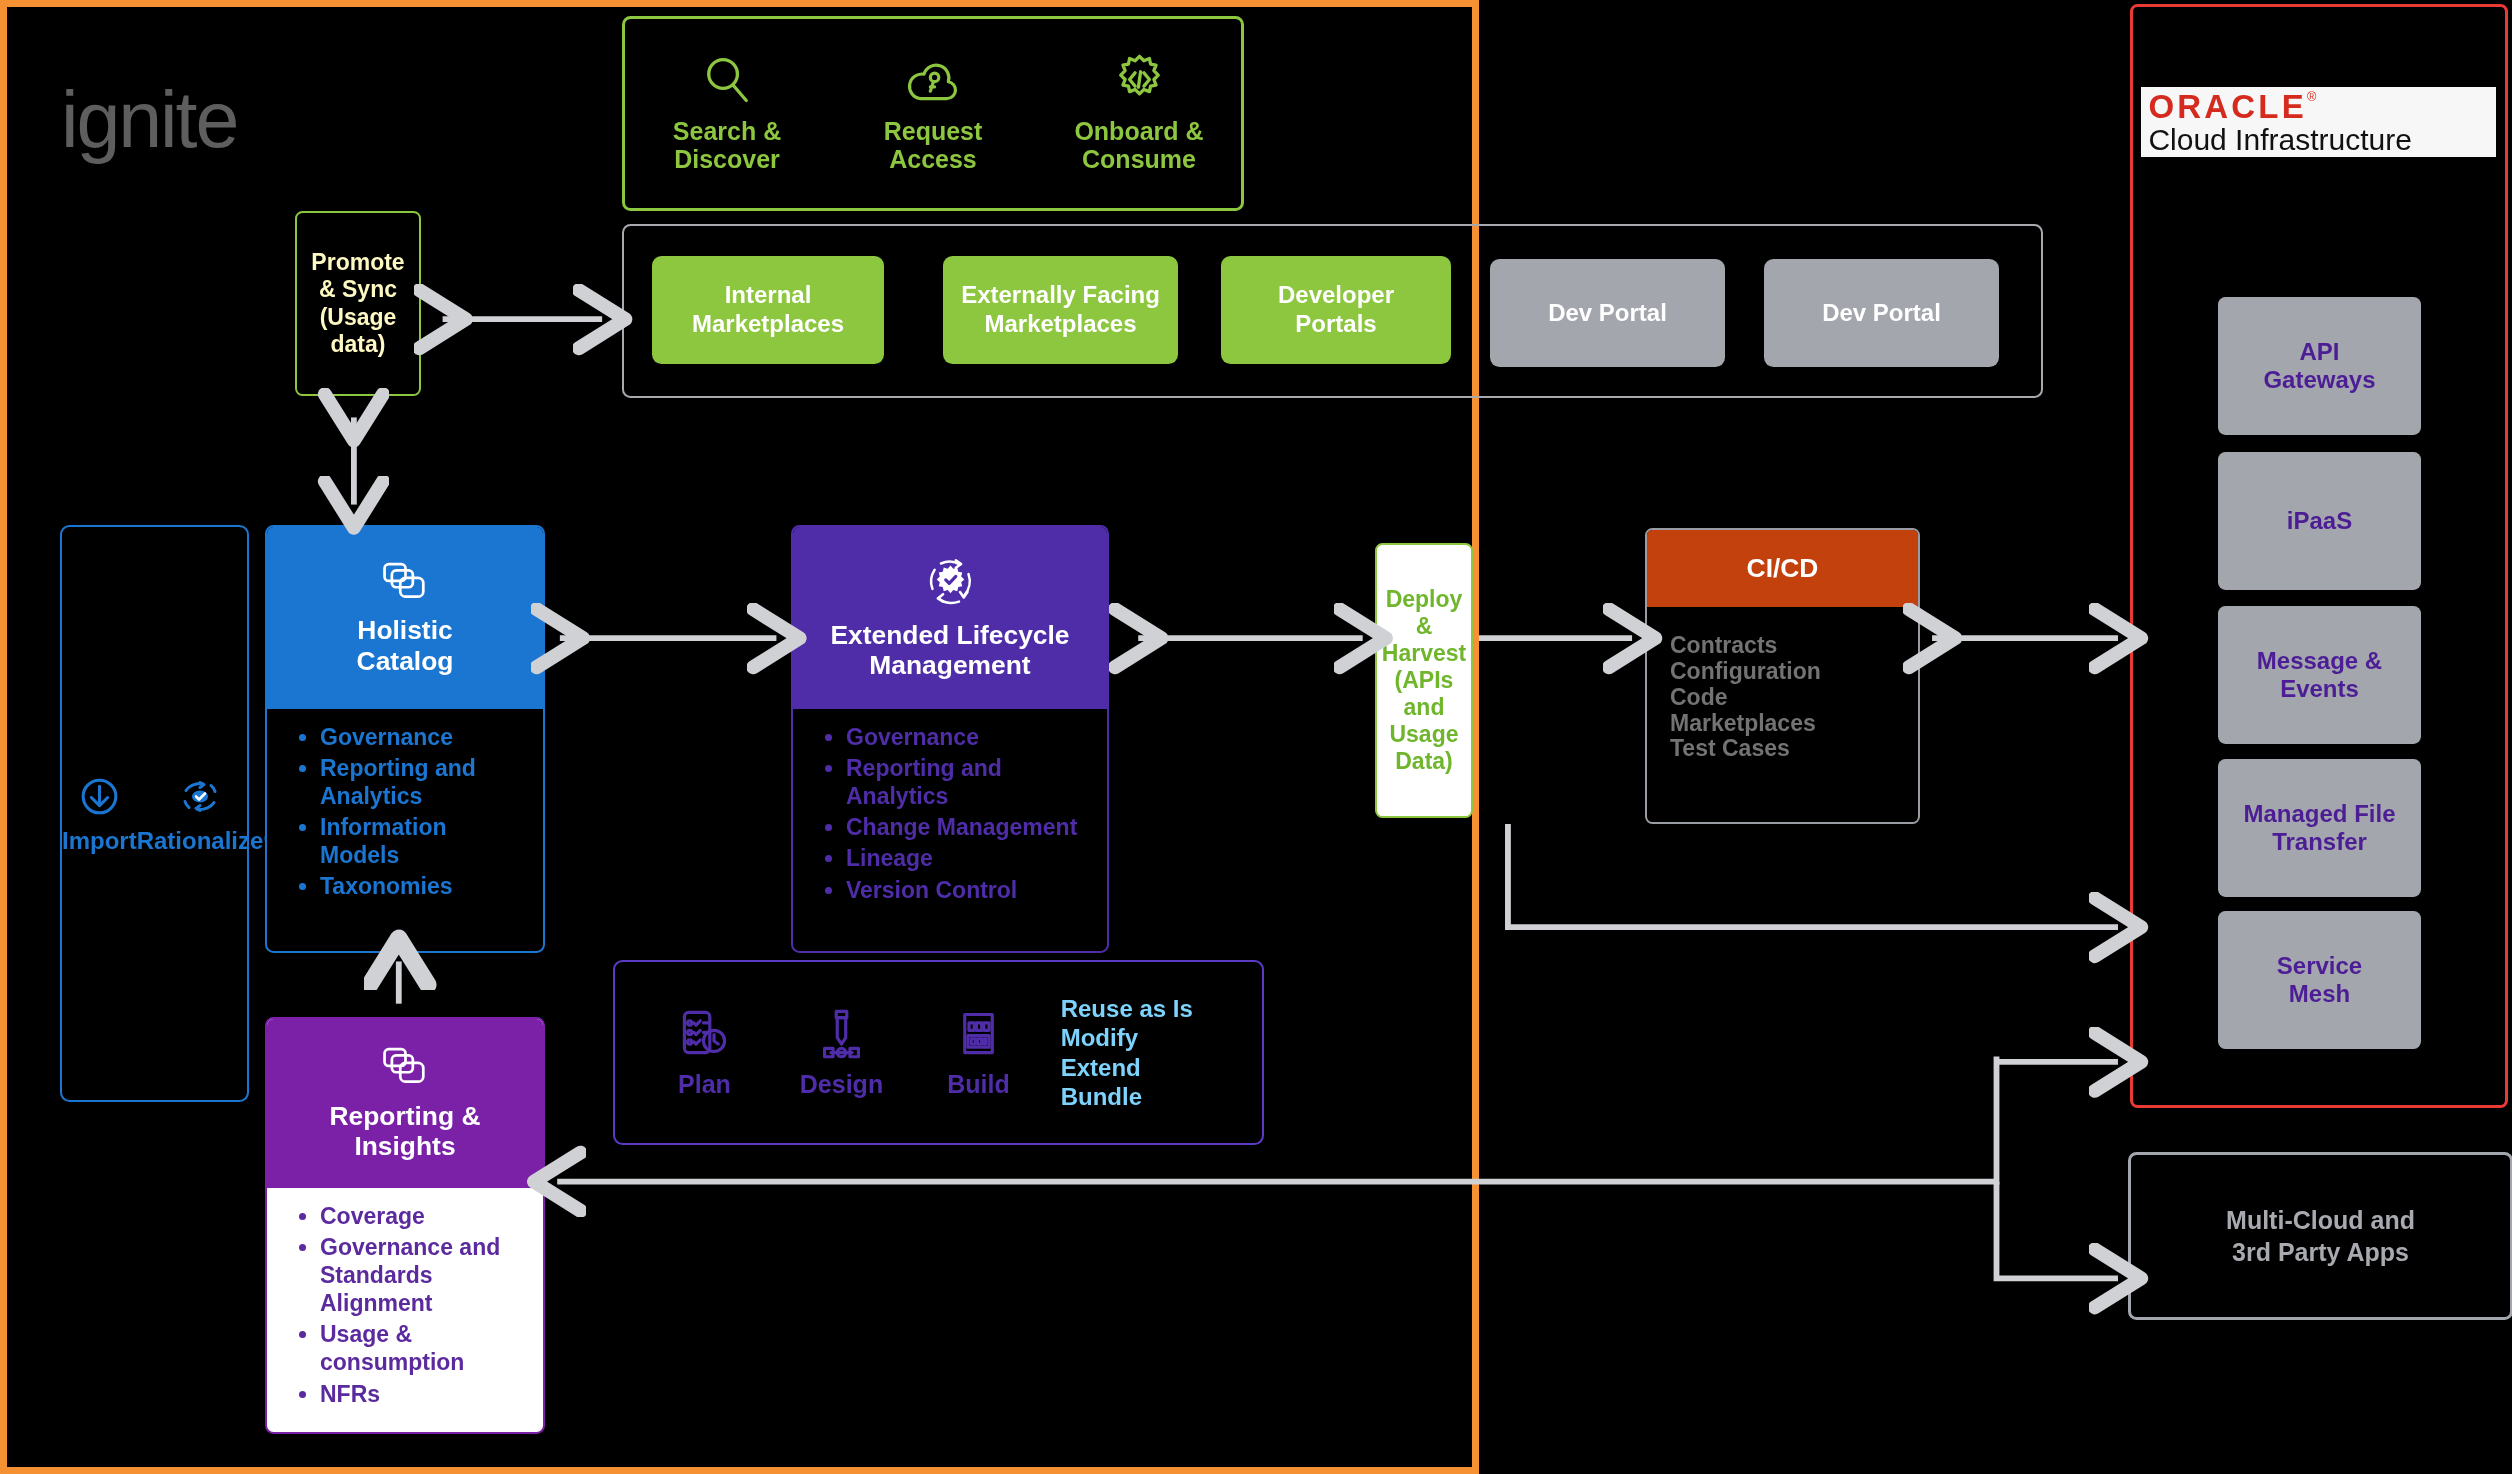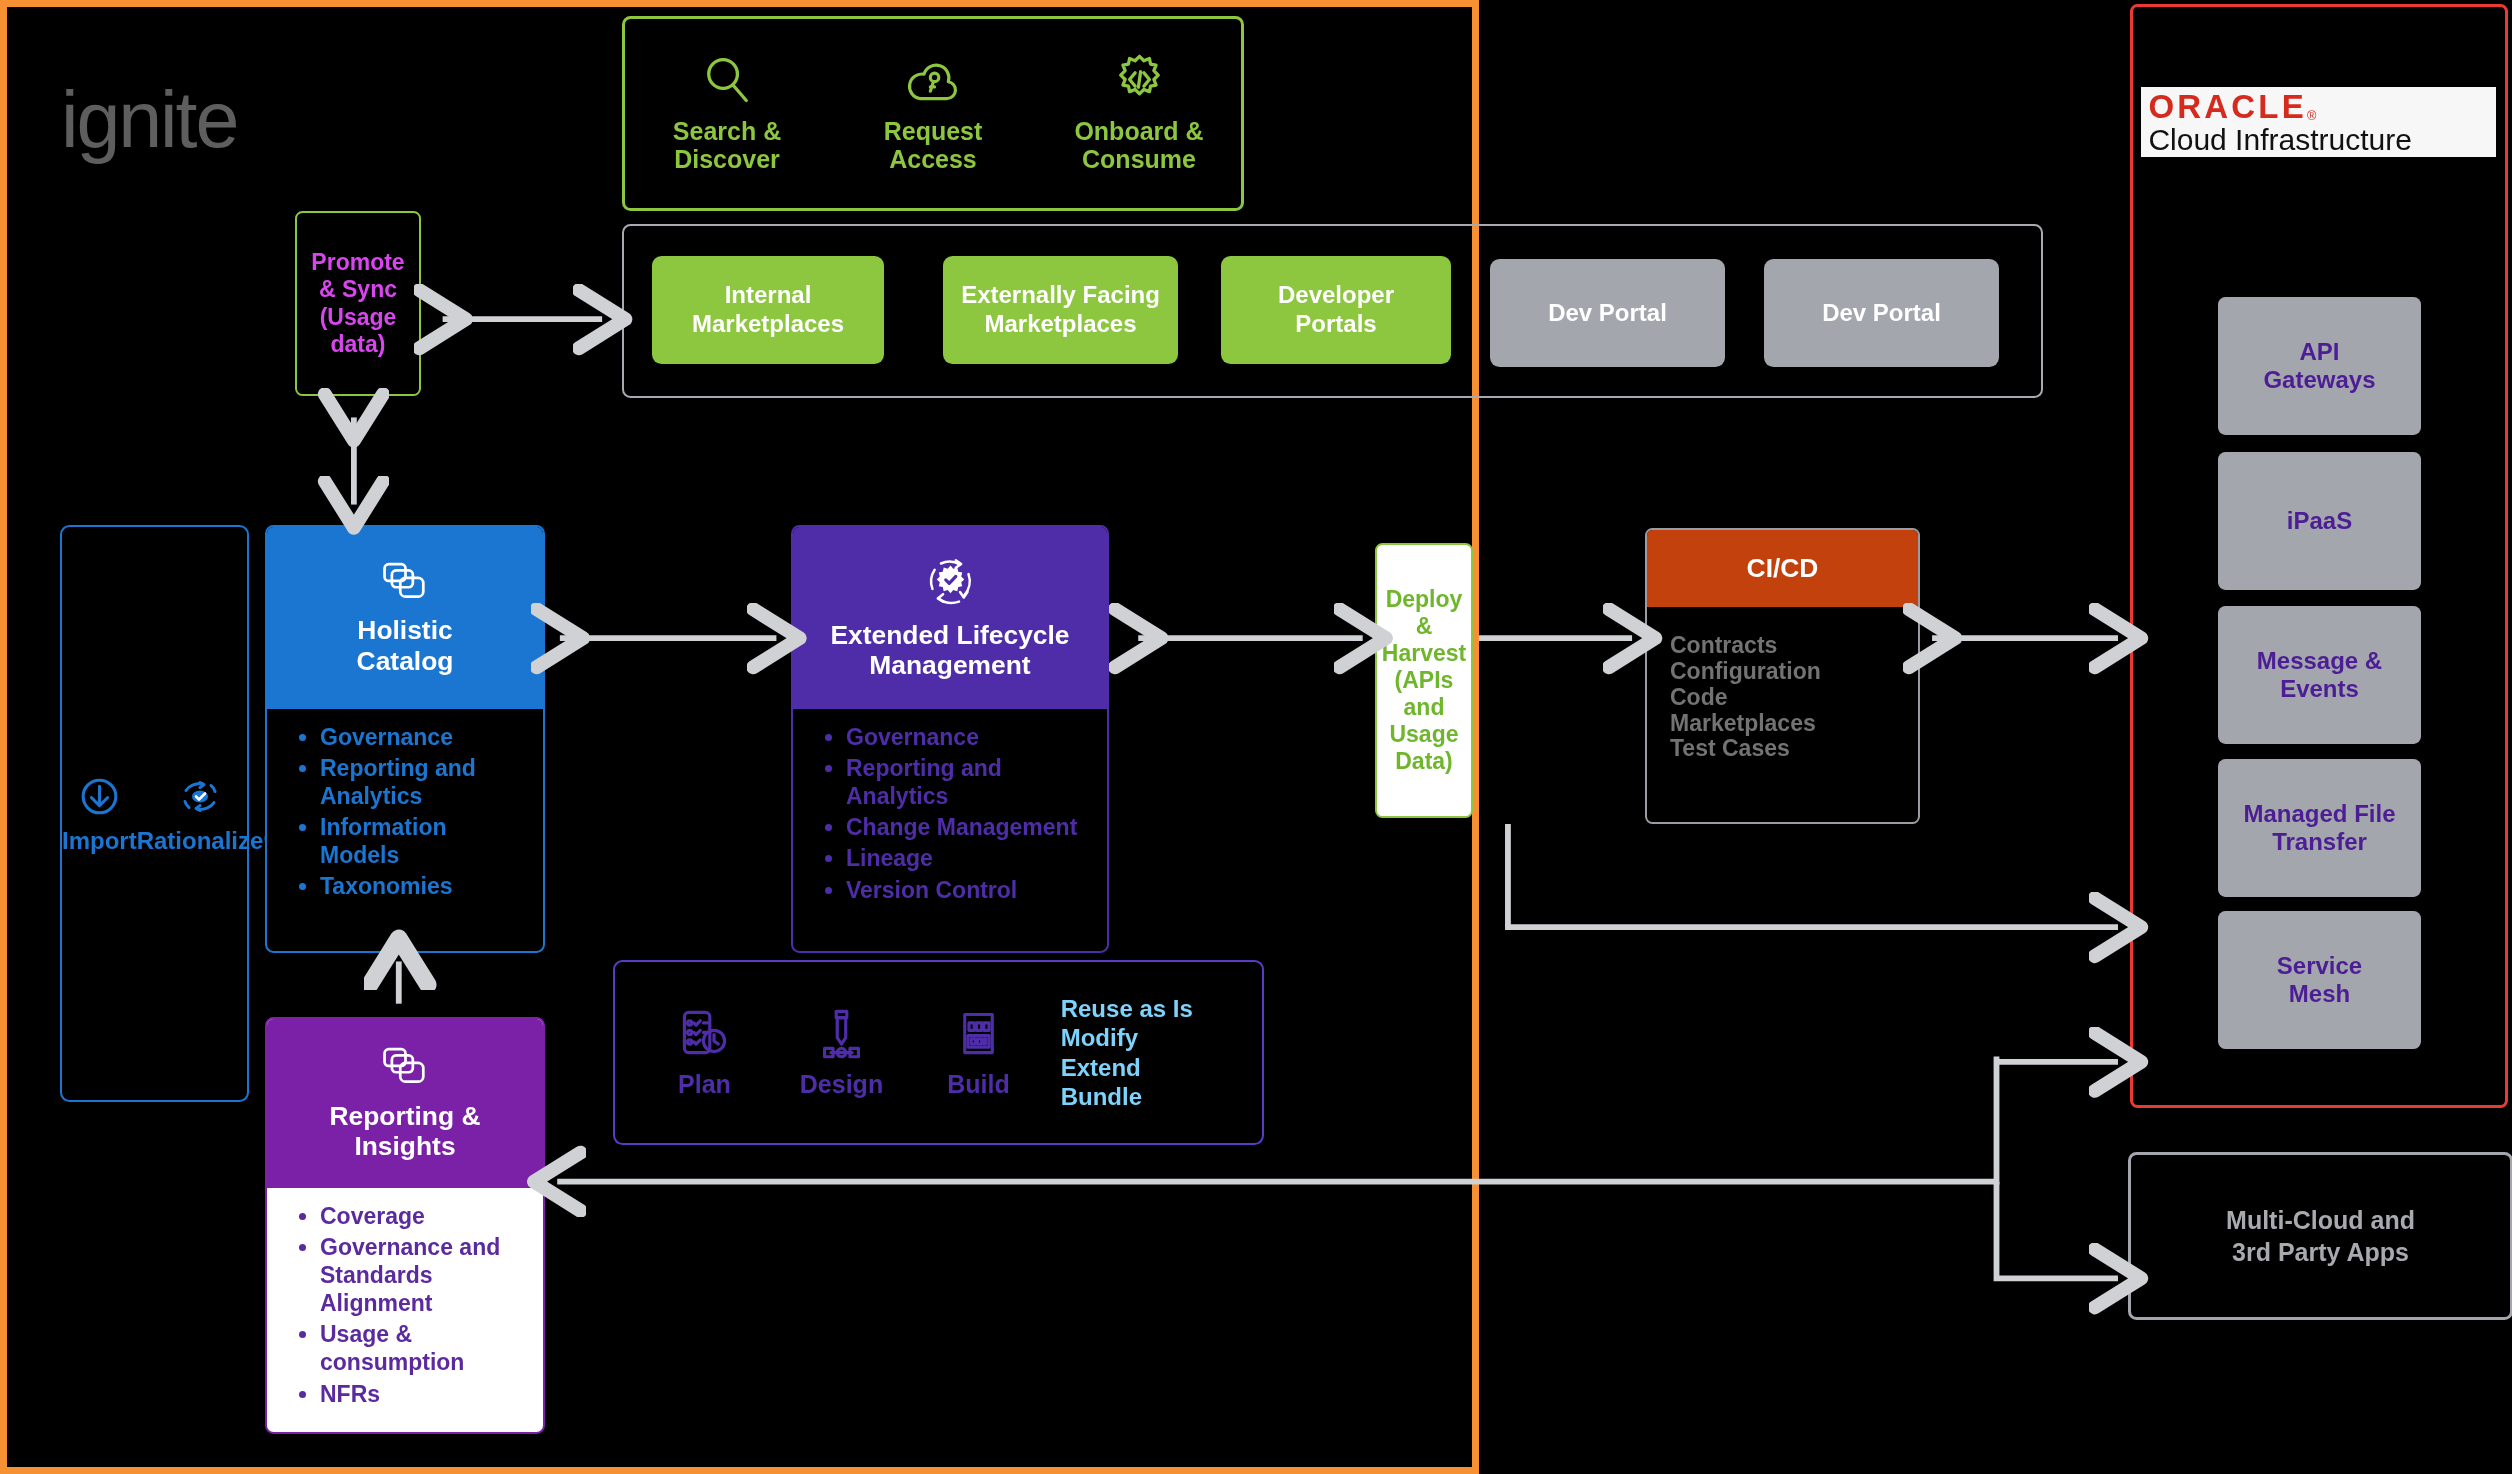--- a/index.html
+++ b/index.html
@@ -24,21 +24,21 @@
   .cons-label{color:#8DC63F;font-size:25px;font-weight:700;line-height:1.14;margin-top:8.5px;}
 
   
   #mkt-box{left:622px;top:224px;width:1421px;height:174px;border:2.6px solid #A8AAB0;border-radius:8.5px;}
   .mkt-card{height:108px;border-radius:9.5px;font-size:24px;font-weight:700;line-height:1.2;color:#fff;}
   .mkt-green{background:#8DC63F;}
   .mkt-grey{background:#A3A6AD;}
 
   
   #promote{left:295px;top:211px;width:126px;height:185px;border:2.6px solid #8DC63F;border-radius:7.4px;
-           color:#d946ef;font-size:23px;font-weight:700;line-height:1.18;}
+           color:#fef9c3;font-size:23px;font-weight:700;line-height:1.18;}
 
   
   #rail{left:60px;top:525px;width:189px;height:577px;border:2.6px solid #1B76D2;border-radius:9.5px;
         display:flex;flex-direction:row;justify-content:space-around;align-items:center;padding:13.7px 0;}
   .rail-label{color:#1B76D2;font-size:24px;font-weight:700;line-height:1.12;margin-top:5.3px;}
 
   
   .panel{border-radius:8.5px;overflow:hidden;}
   .panel-head{display:flex;flex-direction:column;align-items:center;justify-content:center;text-align:center;}
   .panel-title{font-size:26.4px;font-weight:700;color:#fff;line-height:1.16;margin-top:9.5px;}
@@ -349,21 +349,21 @@
     <div>Contracts</div>
     <div>Configuration</div>
     <div>Code</div>
     <div>Marketplaces</div>
     <div>Test Cases</div>
   </div>
 </div>
 
 <div class="abs" id="oci"></div>
 <div class="abs" id="oci-logo">
-  <div style="display:flex;align-items:flex-end;">
+  <div style="display:flex;align-items:flex-start;">
     <span id="oracle-word">ORACLE</span>
     <sup style="color:#D52B1E;font-size:12.7px;">®</sup>
   </div>
   <div id="oracle-sub">Cloud Infrastructure</div>
 </div>
 
 <div class="abs ctr oci-card" style="top:297px;">
   <span style="white-space:pre-line;">API
 Gateways</span>
   </div>

